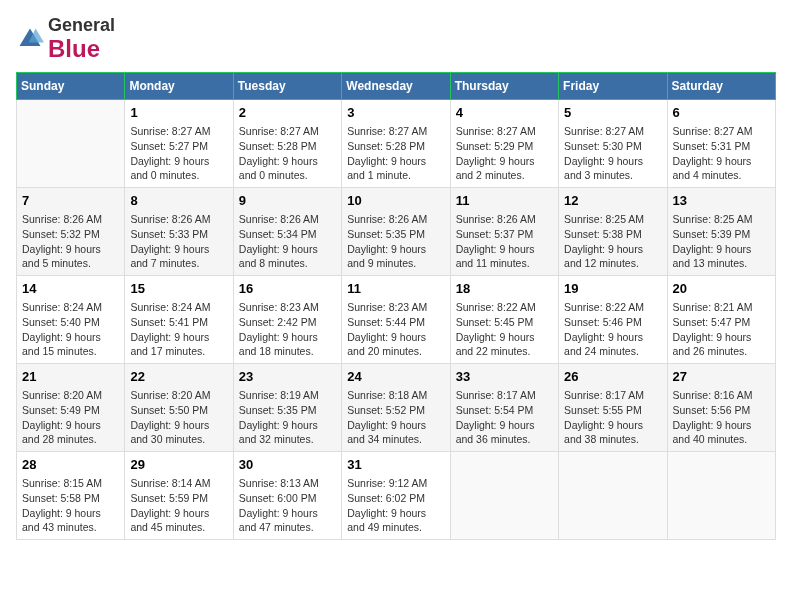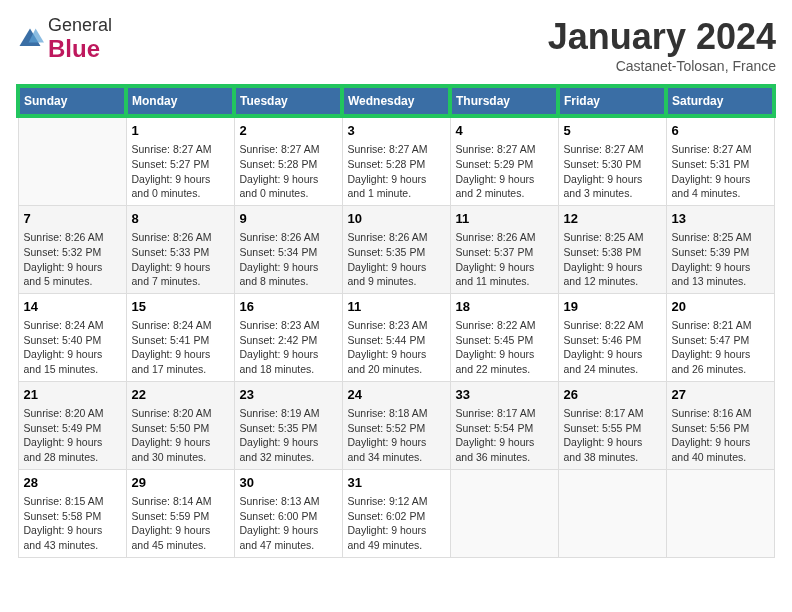--- a/index.html
+++ b/index.html
@@ -21,21 +21,21 @@
       align-items: center;
       gap: 4px;
     }
     .logo-text {
       display: flex;
       flex-direction: column;
       line-height: 1.1;
     }
     .logo-general {
       font-size: 18px;
-      font-weight: normal;
+      font-weight: bold;
       color: #333;
     }
     .logo-blue {
       font-size: 24px;
       font-weight: bold;
       color: #be185d;
     }
     .logo-icon {
       width: 28px;
       height: 28px;
@@ -57,21 +57,21 @@
       border-collapse: collapse;
       font-size: 11px;
     }
     thead tr th {
       background-color: #3a6ea5;
       color: #fff;
       padding: 6px 4px;
       text-align: left;
       font-size: 12px;
       font-weight: bold;
-      border: 4px solid #22c55e;
+      border: 1px solid #22c55e;
     }
     tbody tr {
       border-bottom: 1px solid #ddd;
     }
     tbody tr:nth-child(even) {
       background-color: #f5f5f5;
     }
     tbody tr:nth-child(odd) {
       background-color: #ffffff;
     }
@@ -103,24 +103,20 @@
   <div class="logo">
     <svg class="logo-icon" viewBox="0 0 40 40">
       <polygon points="20,5 35,30 5,30" fill="#3a6ea5"></polygon>
       <polygon points="28,5 40,25 18,25" fill="#5a9fd4" opacity="0.7"></polygon>
     </svg>
     <div class="logo-text">
       <span class="logo-general">General</span>
       <span class="logo-blue">Blue</span>
     </div>
   </div>
-  <div class="title-block">
-    <div class="month-title">January 2024</div>
-    <div class="location">Castanet-Tolosan, France</div>
-  </div>
 </div>
 
 <table>
   <thead>
     <tr>
     <th>Sunday</th>
         <th>Monday</th>
         <th>Tuesday</th>
         <th>Wednesday</th>
         <th>Thursday</th>

